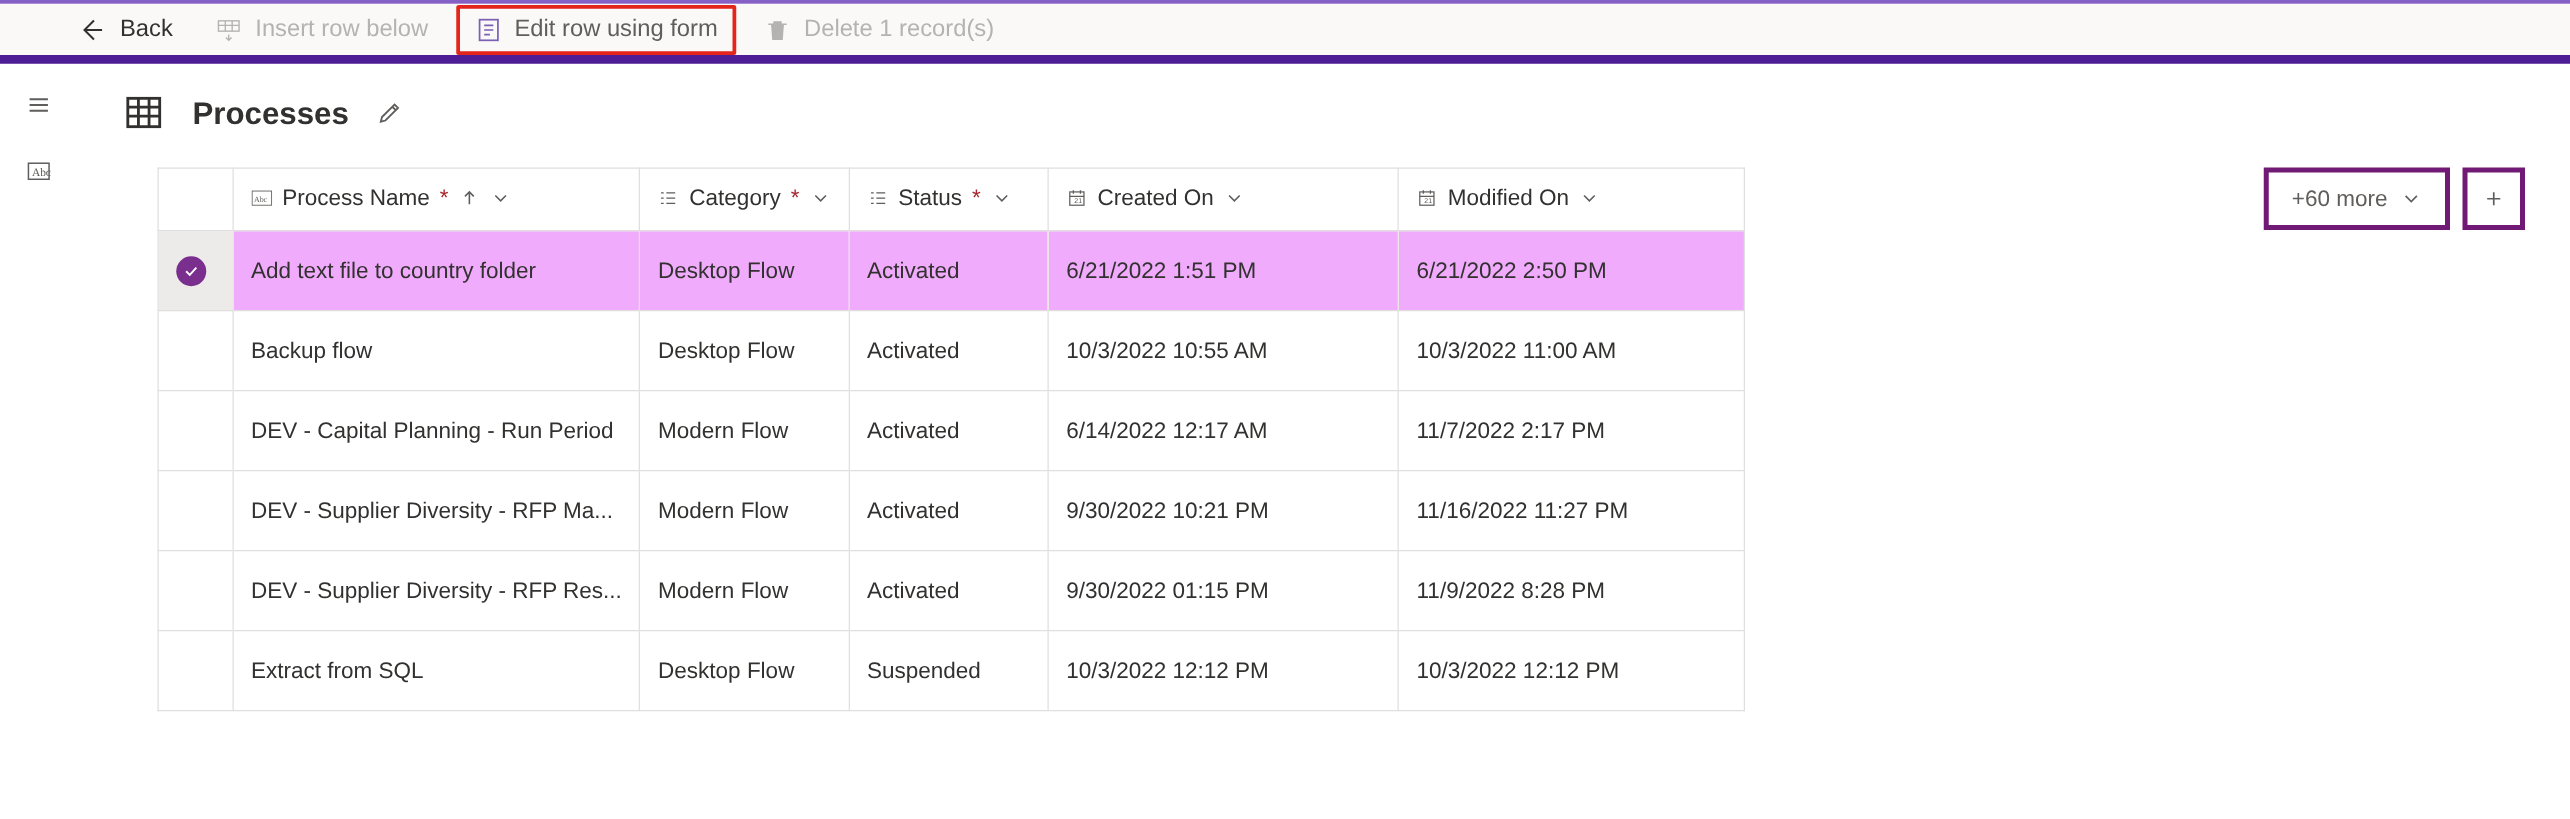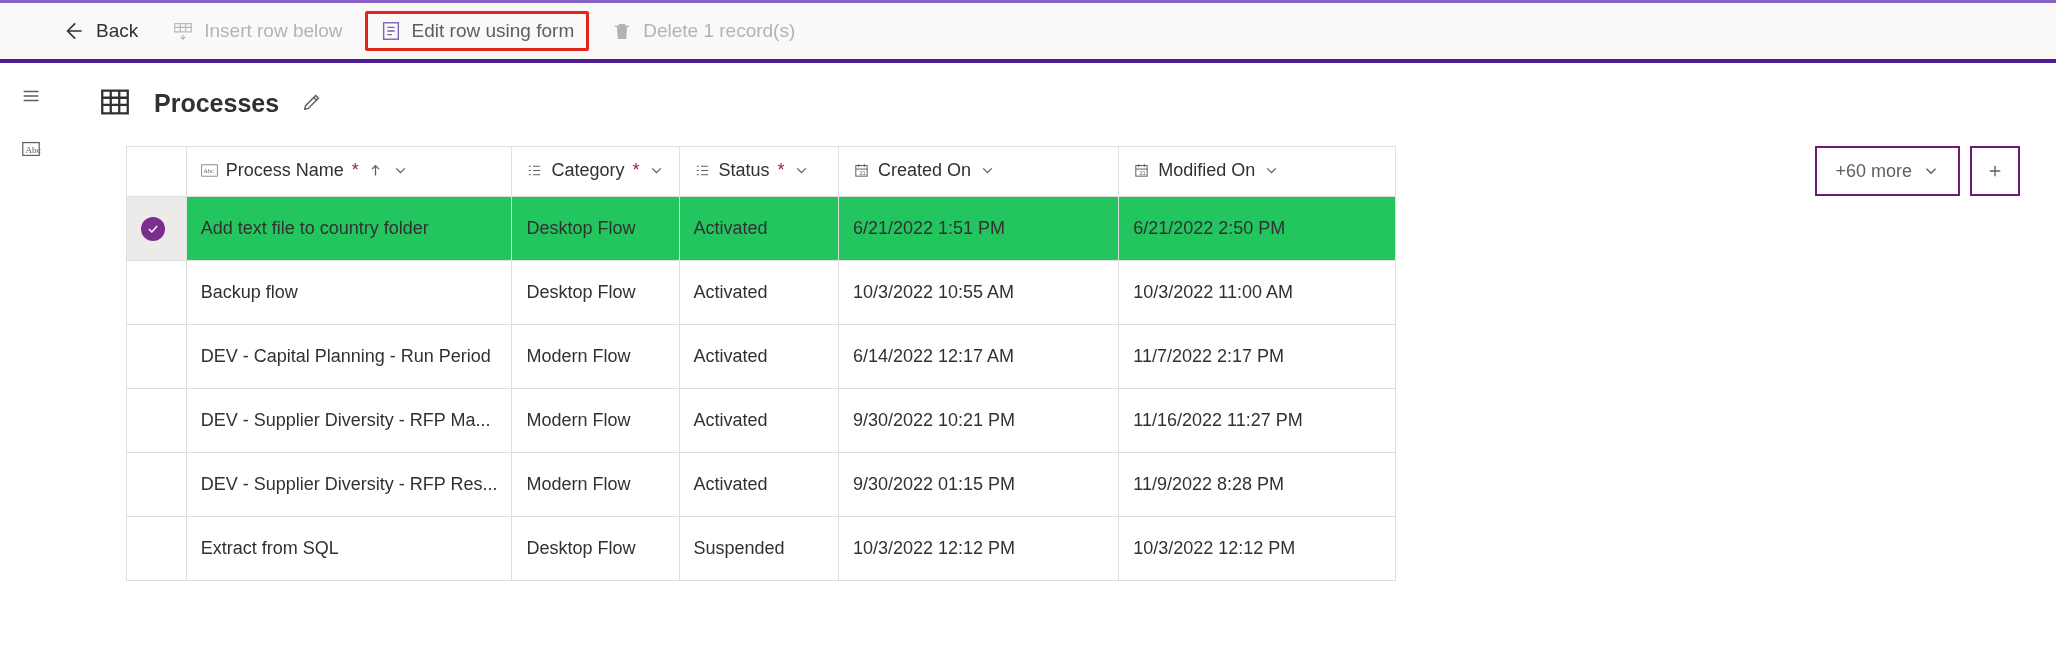--- a/index.html
+++ b/index.html
@@ -11,24 +11,24 @@
     width: 2056px;
     height: 655px;
     overflow: hidden;
     border-top: 3px solid #8661c5;
   }
 
   
   .toolbar {
     display: flex;
     align-items: center;
-    height: 60px;
+    height: 48px;
     padding: 0 18px 0 48px;
     background: #faf9f8;
-    border-bottom: 4px solid #4c1d95;
+    border-bottom: 7px solid #4c1d95;
     gap: 10px;
     font-size: 19px;
     color: #323130;
   }
   .toolbar .btn {
     display: inline-flex;
     align-items: center;
     gap: 10px;
     padding: 6px 12px;
     border-radius: 2px;
@@ -84,21 +84,21 @@
   .grid-toolbar-right {
     position: absolute;
     right: 0;
     top: 0;
     display: flex;
     align-items: center;
     gap: 10px;
   }
   .more-btn, .add-col-btn {
     height: 50px;
-    border: 2px solid #701a75;
+    border: 4px solid #701a75;
     background: #fff;
     display: inline-flex;
     align-items: center;
     justify-content: center;
     font-size: 18px;
     color: #605e5c;
     cursor: pointer;
   }
   .more-btn { padding: 0 18px; gap: 10px; }
   .add-col-btn { width: 50px; }
@@ -135,21 +135,21 @@
   col.c-name { width: 284px; }
   col.c-cat  { width: 166px; }
   col.c-stat { width: 160px; }
   col.c-cre  { width: 284px; }
   col.c-mod  { width: 280px; }
 
   th.sel-col, td.sel-col { border-top: none; border-bottom: none; border-left: none; text-align:center; }
   th.sel-col { border-right: 1px solid #e1dfdd; }
   td.sel-col { border-right: 1px solid #e1dfdd; }
 
-  tr.selected td { background: #22c55e; }
+  tr.selected td { background: #f0abfc; }
   tr.selected td.sel-col { background: #edebe9; }
 
   .check-circle {
     width: 24px; height: 24px; border-radius: 50%;
     background: #7a2f8f;
     display:inline-flex; align-items:center; justify-content:center;
   }
   .check-circle svg { width:14px; height:14px; stroke:#fff; stroke-width:2.5; fill:none; }
 
   .th-type-ic { width:18px; height:14px; }

